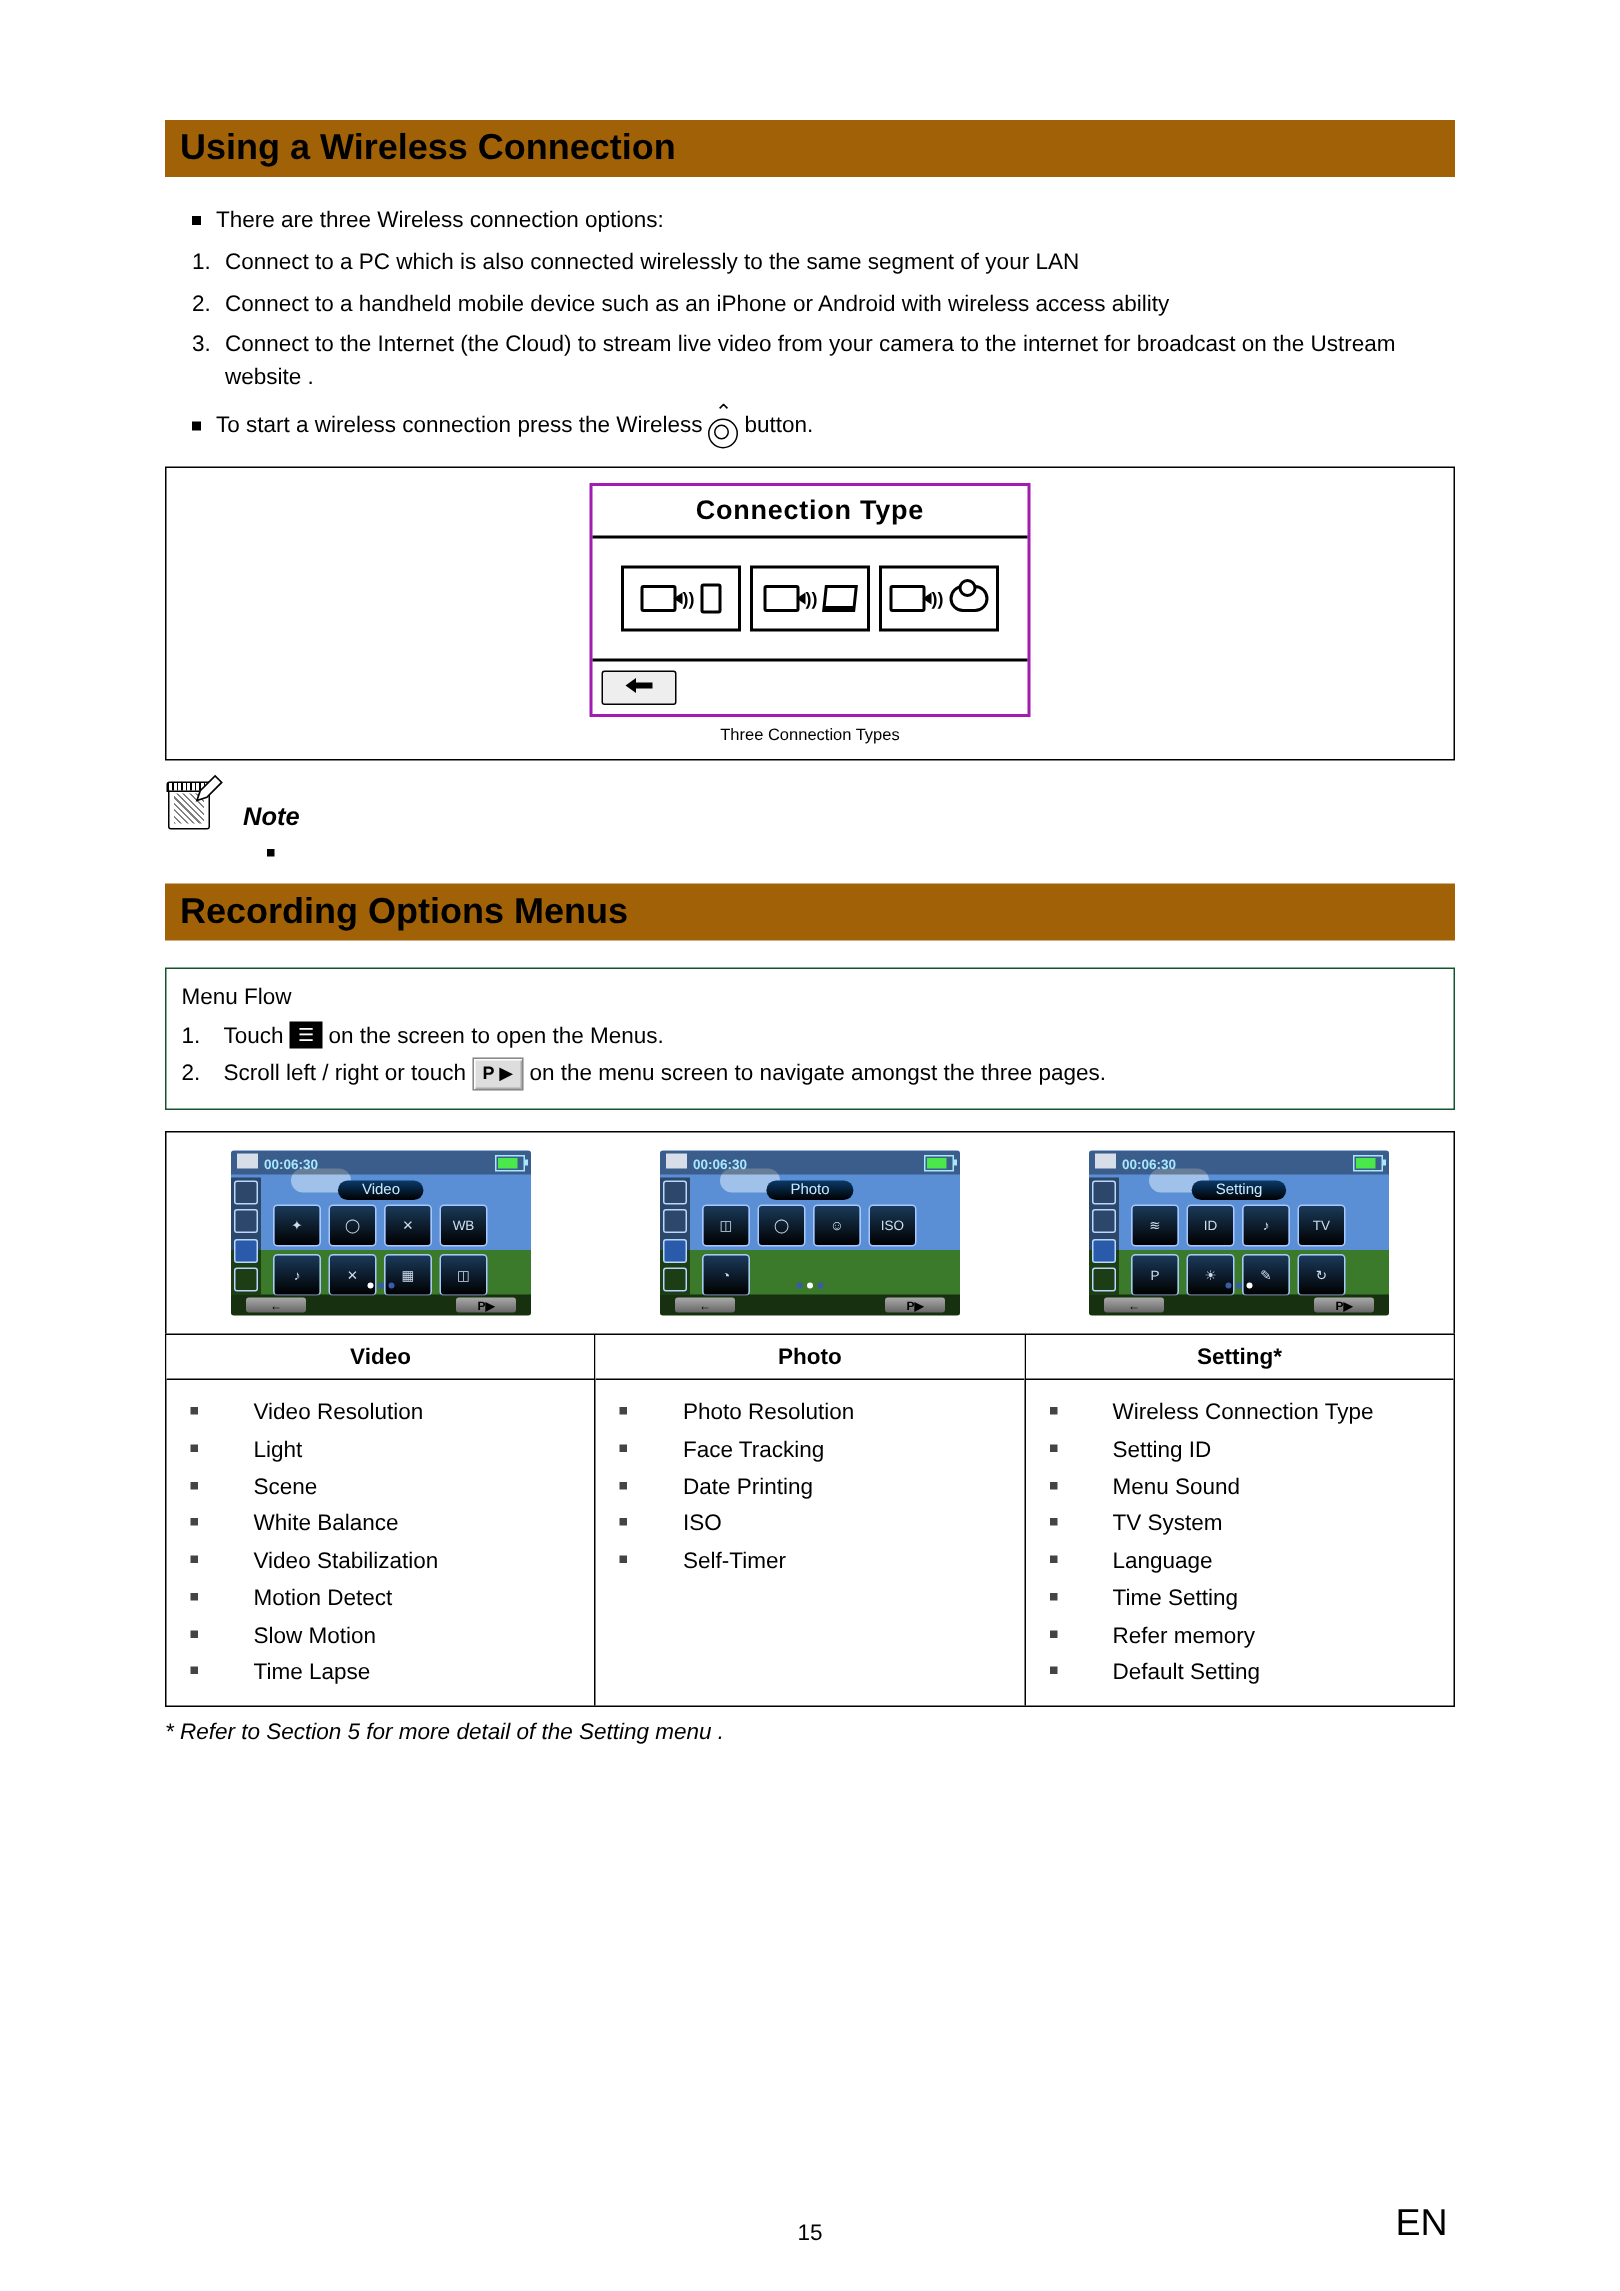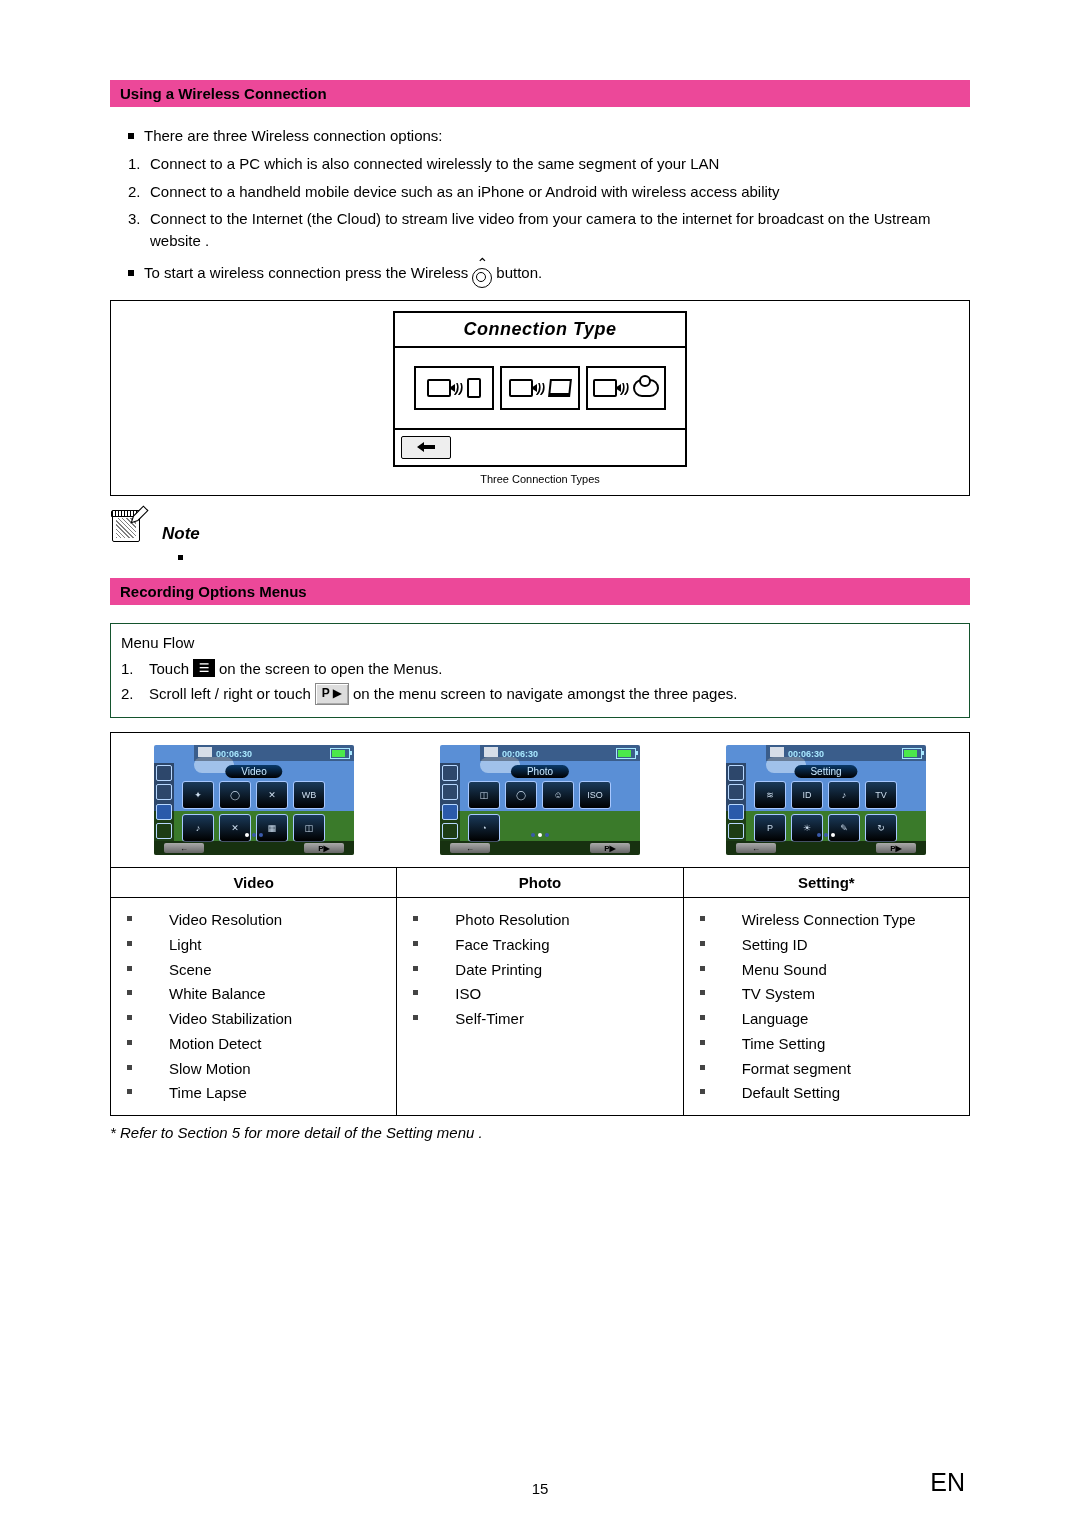--- a/index.html
+++ b/index.html
@@ -1,28 +1,28 @@
 <!DOCTYPE html>
 <html><head>
 <meta charset="utf-8">
 <style>
   html,body{margin:0;padding:0;background:#fff;font-family:Arial,Helvetica,sans-serif;color:#000;font-size:15px;}
   .page{width:1080px;min-height:1527px;margin:0 auto;padding:80px 110px 40px 110px;box-sizing:border-box;position:relative;}
-  .section-title{background:#ec4899;padding:5px 10px;font-weight:bold;font-size:15px;font-style:normal;margin-bottom:18px;}
+  .section-title{background:#a16207;padding:5px 10px;font-weight:bold;font-size:24px;font-style:normal;margin-bottom:18px;}
   .bullet-line{margin:6px 0 6px 18px;display:flex;align-items:center;flex-wrap:wrap;}
   .bullet-dot{display:inline-block;width:6px;height:6px;background:#000;border-radius:0;margin-right:10px;vertical-align:middle;flex:none;}
   .num-line{margin:6px 0 6px 18px;display:flex;align-items:flex-start;}
   .num{width:22px;flex:none;}
   .body-text{line-height:1.45;}
   .inline-icon{display:inline-flex;flex-direction:column;align-items:center;justify-content:center;margin:0 4px;}
   .wireless-wifi{font-size:14px;line-height:10px;}
   .wireless-circle{width:18px;height:18px;border:1.5px solid #000;border-radius:50%;display:inline-block;position:relative;}
   .wireless-circle::after{content:"";position:absolute;left:3px;top:3px;width:8px;height:8px;border:1.5px solid #000;border-radius:50%;}
   .type-box{border:1px solid #000;padding:10px;margin-top:12px;}
-  .conn-panel{border:2px solid #000000;width:290px;margin:0 auto;text-align:center;background:#fff;font-style:italic;}
+  .conn-panel{border:2px solid #a21caf;width:290px;margin:0 auto;text-align:center;background:#fff;}
   .conn-title{font-weight:bold;font-size:18px;padding:6px 0;border-bottom:2px solid #000;letter-spacing:0.5px;}
   .conn-row{display:flex;justify-content:center;gap:6px;padding:18px 8px;border-bottom:2px solid #000;}
   .conn-opt{border:2px solid #000;padding:10px 4px;width:80px;height:44px;display:flex;align-items:center;justify-content:center;gap:4px;box-sizing:border-box;}
   .cam-ico{width:20px;height:14px;border:2px solid #000;border-radius:2px;position:relative;display:inline-block;}
   .cam-ico::before{content:"";position:absolute;right:-6px;top:3px;width:0;height:0;border-top:4px solid transparent;border-bottom:4px solid transparent;border-right:6px solid #000;}
   .sig{font-size:12px;font-weight:bold;}
   .phone-ico{width:10px;height:16px;border:2px solid #000;border-radius:2px;display:inline-block;}
   .laptop-ico{width:18px;height:12px;border:2px solid #000;border-bottom-width:4px;display:inline-block;transform:skewX(-6deg);}
   .cloud-ico{width:22px;height:14px;border:2px solid #000;border-radius:10px;display:inline-block;position:relative;}
   .cloud-ico::before{content:"";position:absolute;left:4px;top:-6px;width:8px;height:8px;border:2px solid #000;border-radius:50%;background:#fff;}
@@ -42,21 +42,21 @@
   .menu-flow-box{border:1px solid #14532d;padding:8px 10px;}
   .mf-line{margin:4px 0;display:flex;align-items:center;flex-wrap:wrap;}
   .mf-num{width:28px;flex:none;}
   .mf-icon-menu{display:inline-flex;width:22px;height:18px;background:#000;color:#fff;align-items:center;justify-content:center;font-size:12px;margin:0 4px;}
   .mf-icon-nav{display:inline-flex;align-items:center;border:1px solid #888;background:#ddd;padding:1px 6px;margin:0 4px;font-size:12px;box-shadow:inset 1px 1px 0 #fff,inset -1px -1px 0 #aaa;}
   .mf-icon-nav .p{font-weight:bold;margin-right:3px;}
   .screens-row{border:1px solid #000;margin-top:14px;display:flex;border-top:1px solid #000;border-bottom:none;}
   .screen-cell{flex:1;padding:12px;display:flex;justify-content:center;align-items:center;}
   .screen{width:200px;height:110px;background:linear-gradient(#5a8fd6 0%,#5a8fd6 60%,#3a7a2a 60%,#3a7a2a 100%);border-radius:2px;position:relative;overflow:hidden;}
   .screen .clouds{position:absolute;top:12px;left:40px;width:40px;height:16px;background:#cfe3f7;border-radius:10px;opacity:.6;}
-  .screen .topbar{position:absolute;left:0;right:0;top:0;height:16px;background:rgba(0,0,0,.35);display:flex;align-items:center;justify-content:space-between;padding:0 4px;font-size:9px;color:#a8e8ff;font-weight:bold;margin-left:40px;}
+  .screen .topbar{position:absolute;left:0;right:0;top:0;height:16px;background:rgba(0,0,0,.35);display:flex;align-items:center;justify-content:space-between;padding:0 4px;font-size:9px;color:#a8e8ff;font-weight:bold;}
   .screen .sd{display:inline-block;width:14px;height:10px;background:#fff;opacity:.8;margin-right:4px;position:relative;}
   .screen .batt{width:18px;height:9px;border:1px solid #a8e8ff;position:relative;}
   .screen .batt::after{content:"";position:absolute;right:-3px;top:2px;width:2px;height:4px;background:#a8e8ff;}
   .screen .batt::before{content:"";position:absolute;left:1px;top:1px;bottom:1px;width:13px;background:#4be84b;}
   .screen .tab{position:absolute;top:20px;left:50%;transform:translateX(-50%);background:linear-gradient(#0a3a6a,#000);color:#c8e8ff;font-size:10px;padding:1px 16px;border-radius:10px;}
   .screen .side{position:absolute;left:0;top:18px;bottom:14px;width:20px;background:rgba(0,0,0,.5);display:flex;flex-direction:column;align-items:center;justify-content:space-around;}
   .screen .side span{width:14px;height:14px;display:block;border:1px solid #b8d8ff;border-radius:2px;}
   .screen .side span.act{background:#2a5aaa;}
   .screen .grid{position:absolute;left:28px;top:36px;display:flex;flex-wrap:wrap;gap:5px;width:150px;}
   .screen .grid span{width:30px;height:26px;border:1px solid #a8c8ff;border-radius:3px;background:linear-gradient(#1a3a5a,#000);color:#cde;font-size:9px;display:flex;align-items:center;justify-content:center;}
@@ -363,21 +363,21 @@
           <div class="item body-text">
             <span class="dot"></span>
             <span>Language</span>
           </div>
           <div class="item body-text">
             <span class="dot"></span>
             <span>Time Setting</span>
           </div>
           <div class="item body-text">
             <span class="dot"></span>
-            <span>Format segment</span>
+            <span>Refer memory</span>
           </div>
           <div class="item body-text">
             <span class="dot"></span>
             <span>Default Setting</span>
           </div>
         </div>
       </div>
     </div>
 
   <div class="footnote body-text">* Refer to Section 5 for more detail of the Setting menu .</div>

